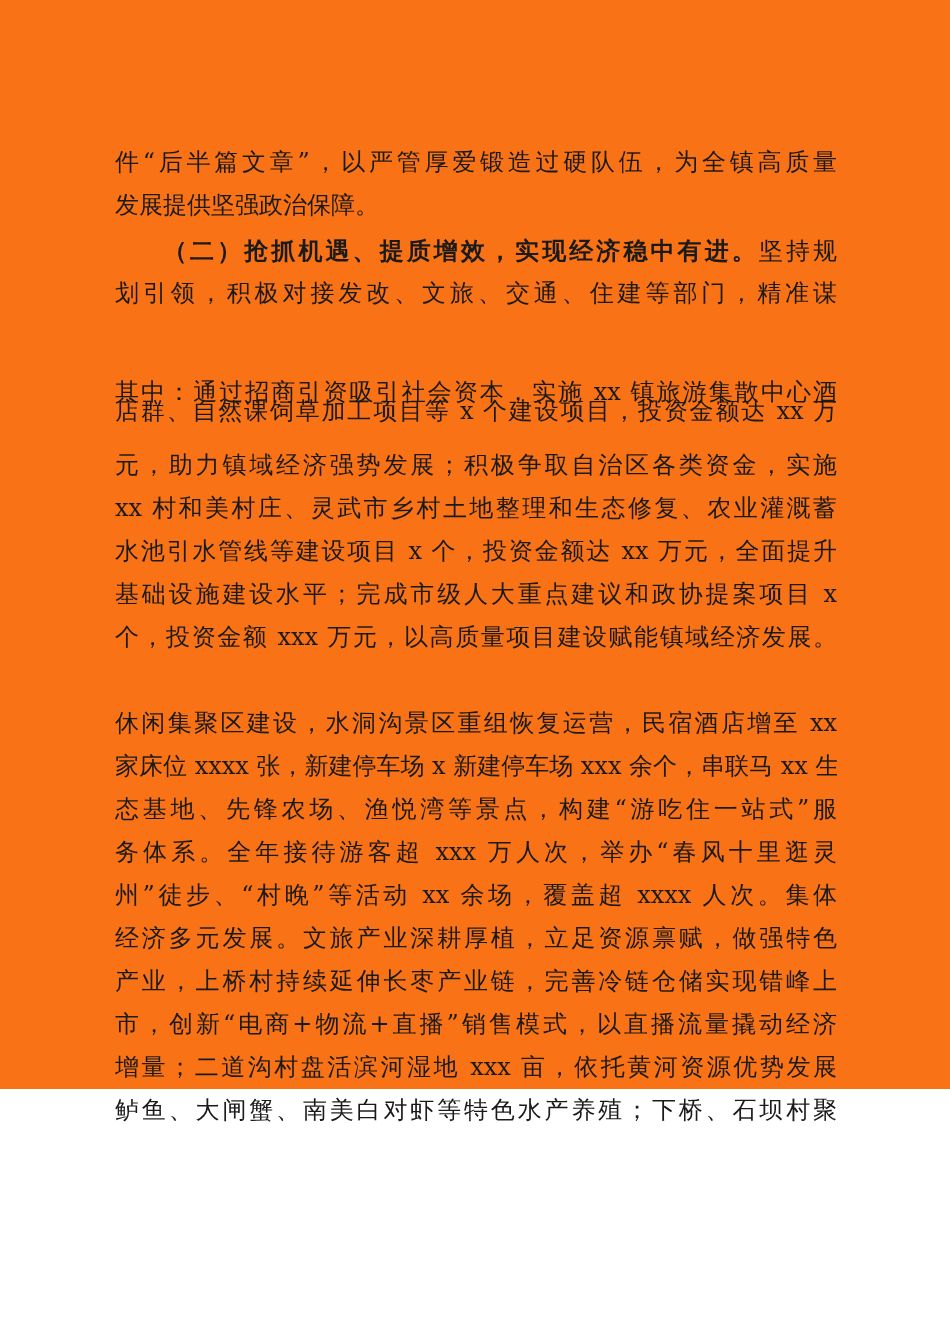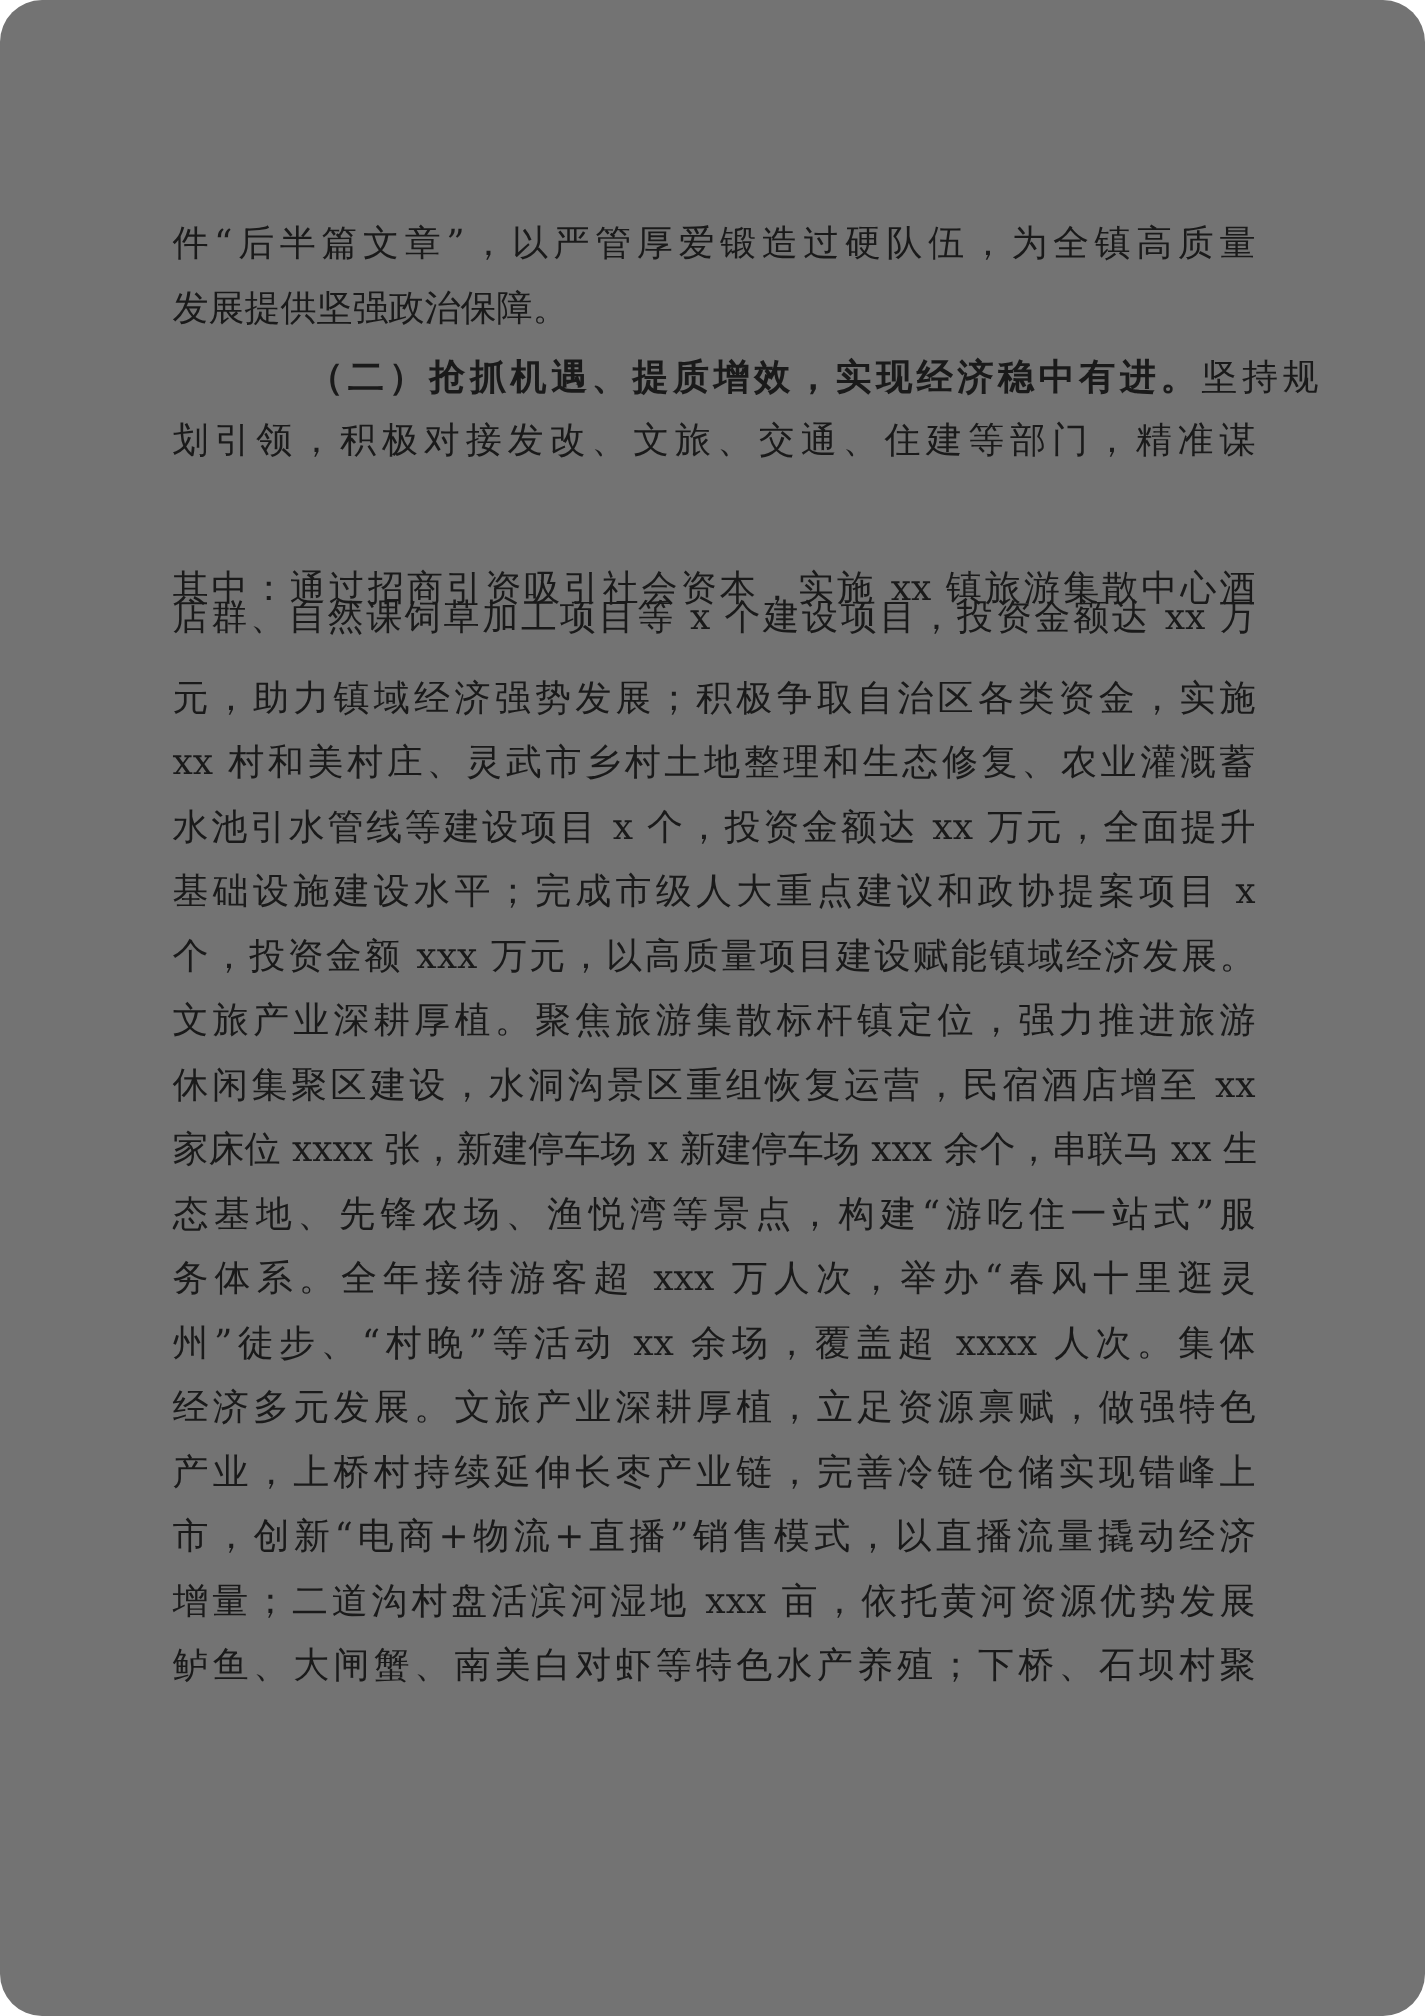--- a/index.html
+++ b/index.html
@@ -1,47 +1,46 @@
 <!DOCTYPE html>
 <html><head>
 <meta charset="utf-8">
 <style>
   html, body { margin: 0; padding: 0; background: #ffffff; }
   body { width: 950px; height: 1344px; position: relative; overflow: hidden; }
   .page {
-    position: absolute; left: 0; top: 0; width: 950px; height: 1344px; background: #737373; border-radius: 28px;
+    position: absolute; left: 0; top: 0; width: 950px; height: 1089px; background: #f97316;
   }
   .line {
     position: absolute; left: 115px; width: 722px;
     height: 43px; line-height: 43px;
     font-family: "DejaVu Serif", "Liberation Serif", serif;
     font-size: 24px; color: #1a1a1a;
     white-space: nowrap; overflow: hidden;
     text-align: justify; text-align-last: justify;
   }
   .line.last { text-align-last: left; }
-  .line.indent { left: 163px; width: 674px; margin-left: 42px; }
+  .line.indent { left: 163px; width: 674px; }
   .heading { font-weight: bold; }
 </style>
 </head>
 <body>
 
 <div class="page">
   <div class="line" style="top:141px">件“后半篇文章”，以严管厚爱锻造过硬队伍，为全镇高质量</div>
   <div class="line last" style="top:184px">发展提供坚强政治保障。</div>
   <div class="line indent" style="top:229px"><span class="heading">（二）抢抓机遇、提质增效，实现经济稳中有进。</span><span>坚持规</span></div>
   <div class="line" style="top:272px">划引领，积极对接发改、文旅、交通、住建等部门，精准谋</div>
   <div class="line" style="top:371px">其中：通过招商引资吸引社会资本，实施 xx 镇旅游集散中心酒</div>
   <div class="line" style="top:390px">店群、自然课饲草加工项目等 x 个建设项目，投资金额达 xx 万</div>
   <div class="line" style="top:444px">元，助力镇域经济强势发展；积极争取自治区各类资金，实施</div>
   <div class="line" style="top:487px">xx 村和美村庄、灵武市乡村土地整理和生态修复、农业灌溉蓄</div>
   <div class="line" style="top:530px">水池引水管线等建设项目 x 个，投资金额达 xx 万元，全面提升</div>
   <div class="line" style="top:573px">基础设施建设水平；完成市级人大重点建议和政协提案项目 x</div>
   <div class="line" style="top:616px">个，投资金额 xxx 万元，以高质量项目建设赋能镇域经济发展。</div>
-  <div class="line" style="top:659px">文旅产业深耕厚植。聚焦旅游集散标杆镇定位，强力推进旅游</div>
   <div class="line" style="top:702px">休闲集聚区建设，水洞沟景区重组恢复运营，民宿酒店增至 xx</div>
   <div class="line" style="top:745px">家床位 xxxx 张，新建停车场 x 新建停车场 xxx 余个，串联马 xx 生</div>
   <div class="line" style="top:788px">态基地、先锋农场、渔悦湾等景点，构建“游吃住一站式”服</div>
   <div class="line" style="top:831px">务体系。全年接待游客超 xxx 万人次，举办“春风十里逛灵</div>
   <div class="line" style="top:874px">州”徒步、“村晚”等活动 xx 余场，覆盖超 xxxx 人次。集体</div>
   <div class="line" style="top:917px">经济多元发展。文旅产业深耕厚植，立足资源禀赋，做强特色</div>
   <div class="line" style="top:1003px">市，创新“电商+物流+直播”销售模式，以直播流量撬动经济</div>
   <div class="line" style="top:960px">产业，上桥村持续延伸长枣产业链，完善冷链仓储实现错峰上</div>
   <div class="line" style="top:1046px">增量；二道沟村盘活滨河湿地 xxx 亩，依托黄河资源优势发展</div>
   <div class="line" style="top:1089px">鲈鱼、大闸蟹、南美白对虾等特色水产养殖；下桥、石坝村聚</div>

